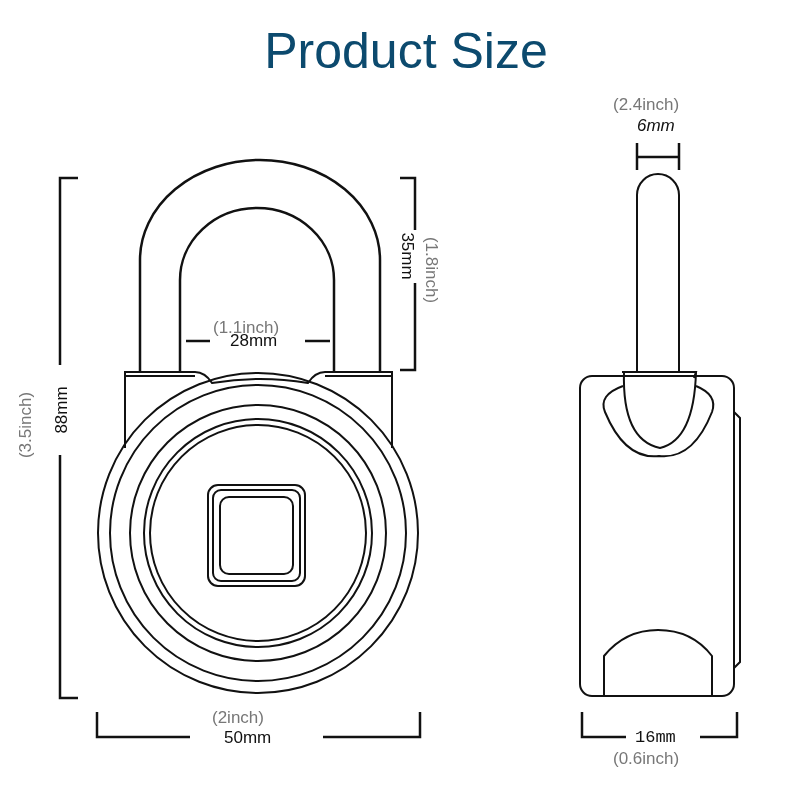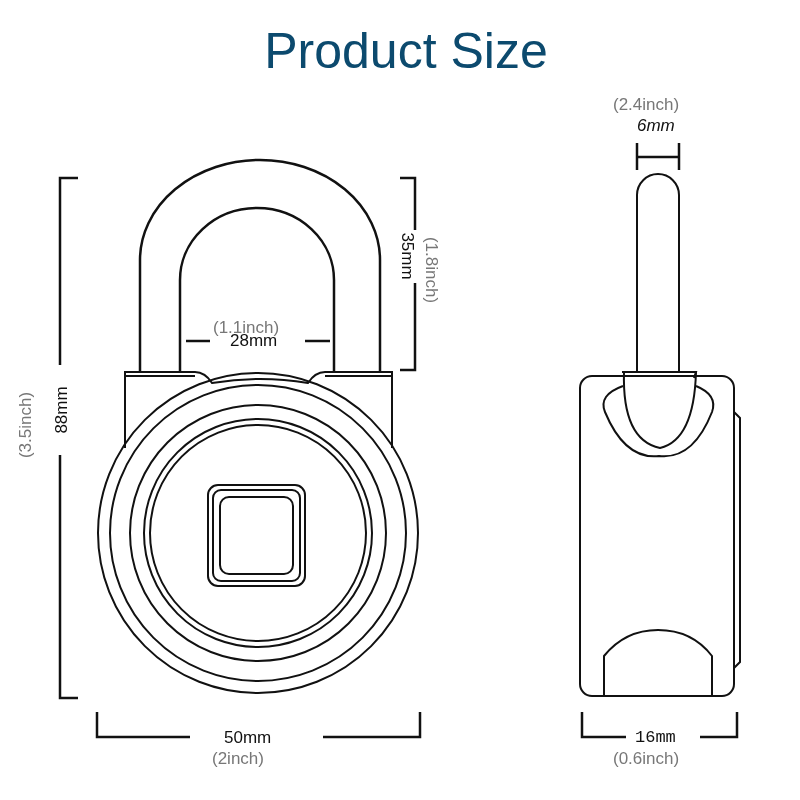--- a/index.html
+++ b/index.html
@@ -75,16 +75,16 @@
 <div class="mm rot" style="left:383px; top:246px; transform: rotate(90deg);">35mm</div>
 <div class="inch rot" style="left:398px; top:260px; transform: rotate(90deg);">(1.8inch)</div>
 
 <div class="inch" style="left:213px; top:318px;">(1.1inch)</div>
 <div class="mm" style="left:230px; top:331px;">28mm</div>
 
 <div class="inch rot" style="left:-7px; top:415px; transform: rotate(-90deg);">(3.5inch)</div>
 <div class="mm rot" style="left:38px; top:400px; transform: rotate(-90deg);">88mm</div>
 
 <div class="mm" style="left:224px; top:728px;">50mm</div>
-<div class="inch" style="left:212px; top:749px;">(2inch)</div>
+<div class="inch" style="left:212px; top:708px;">(2inch)</div>
 
 <div class="mm" style="left:635px; top:728px;font-family:Liberation Mono, monospace;">16mm</div>
 <div class="inch" style="left:613px; top:749px;">(0.6inch)</div>
 
 </body></html>

